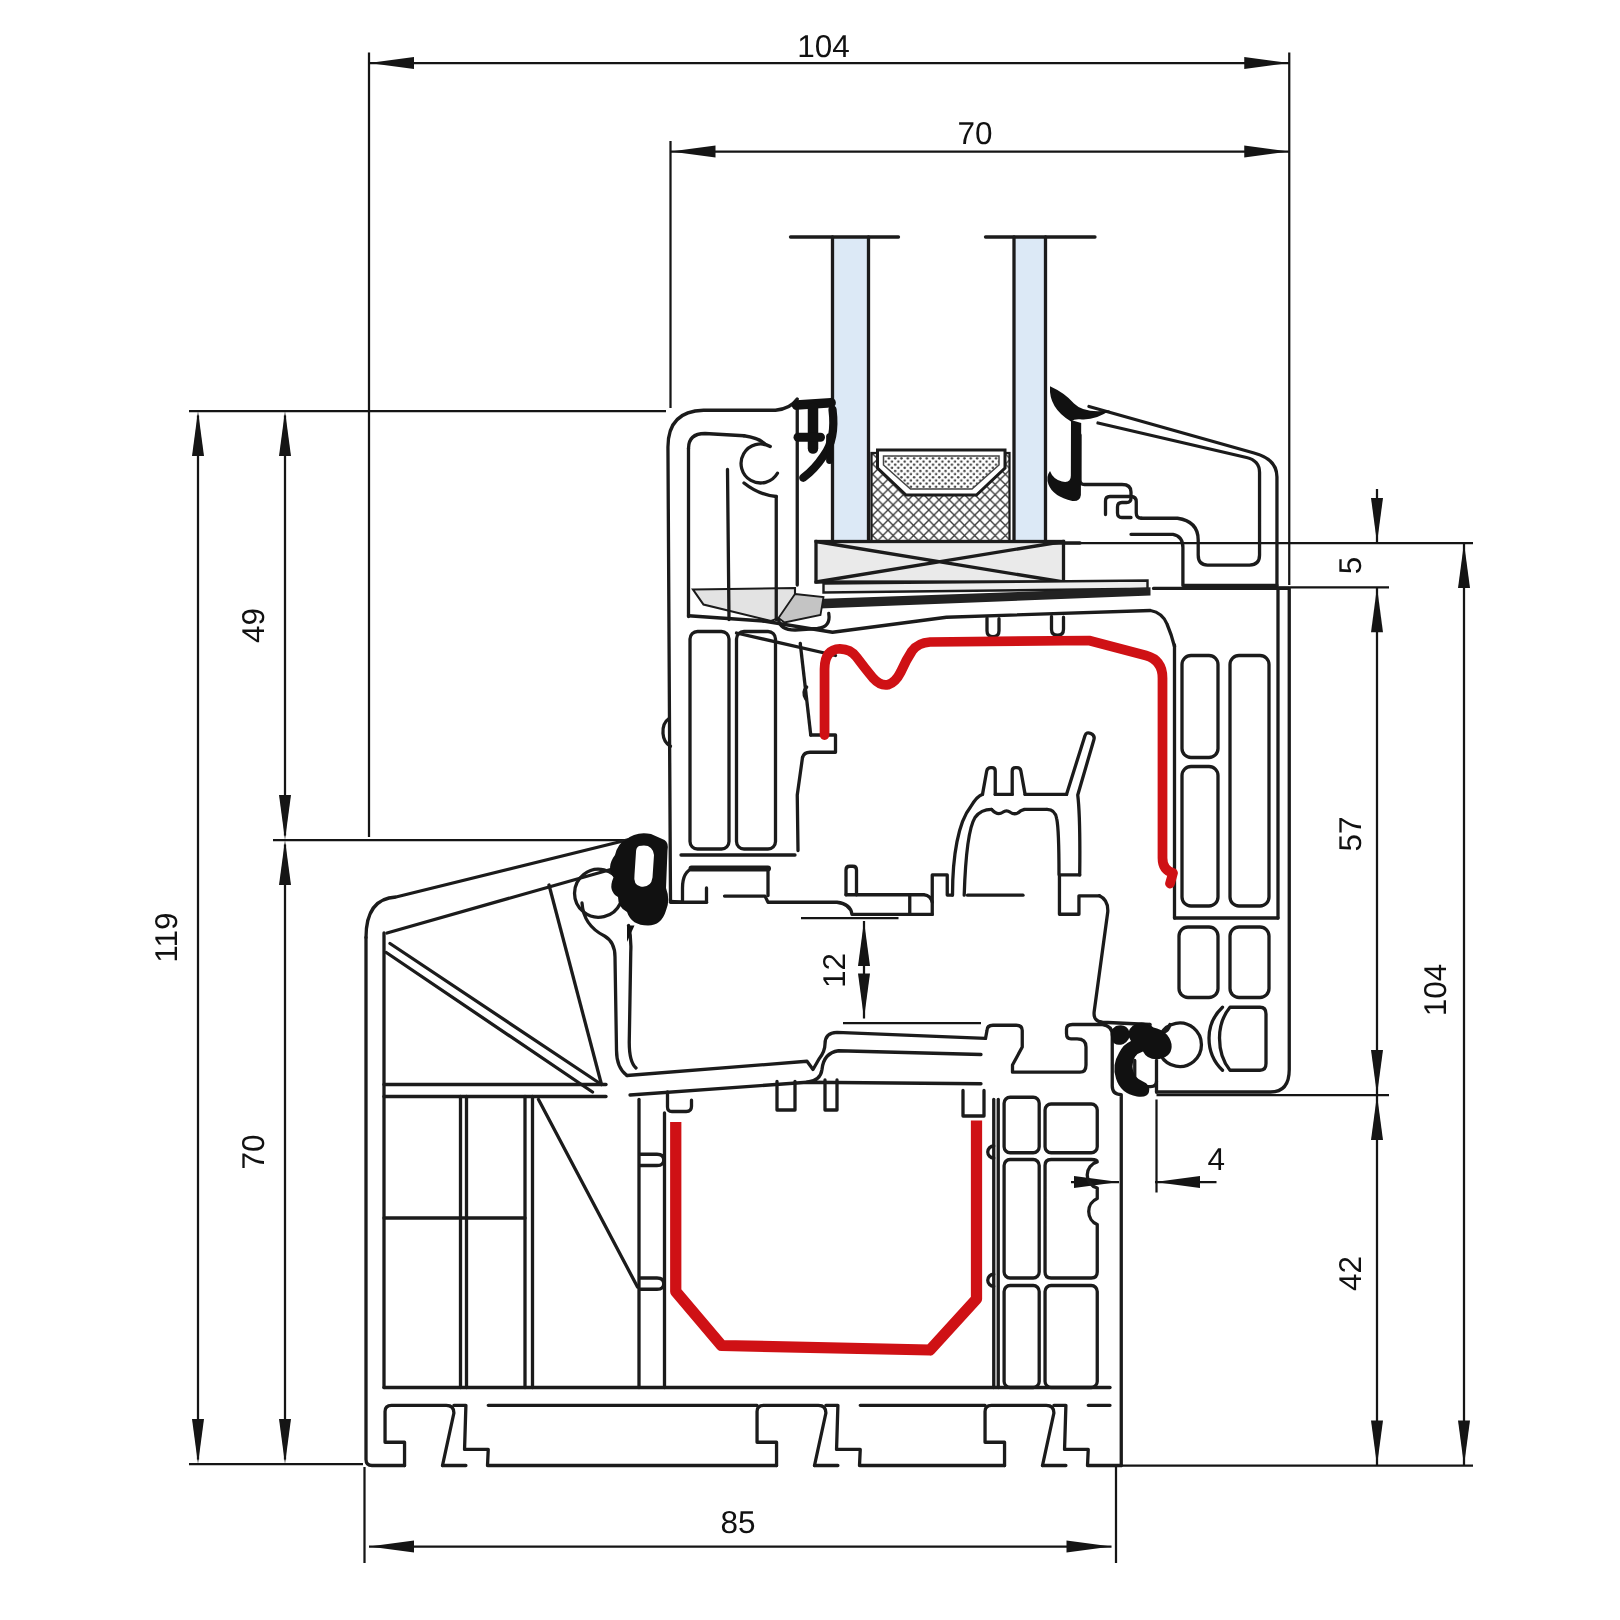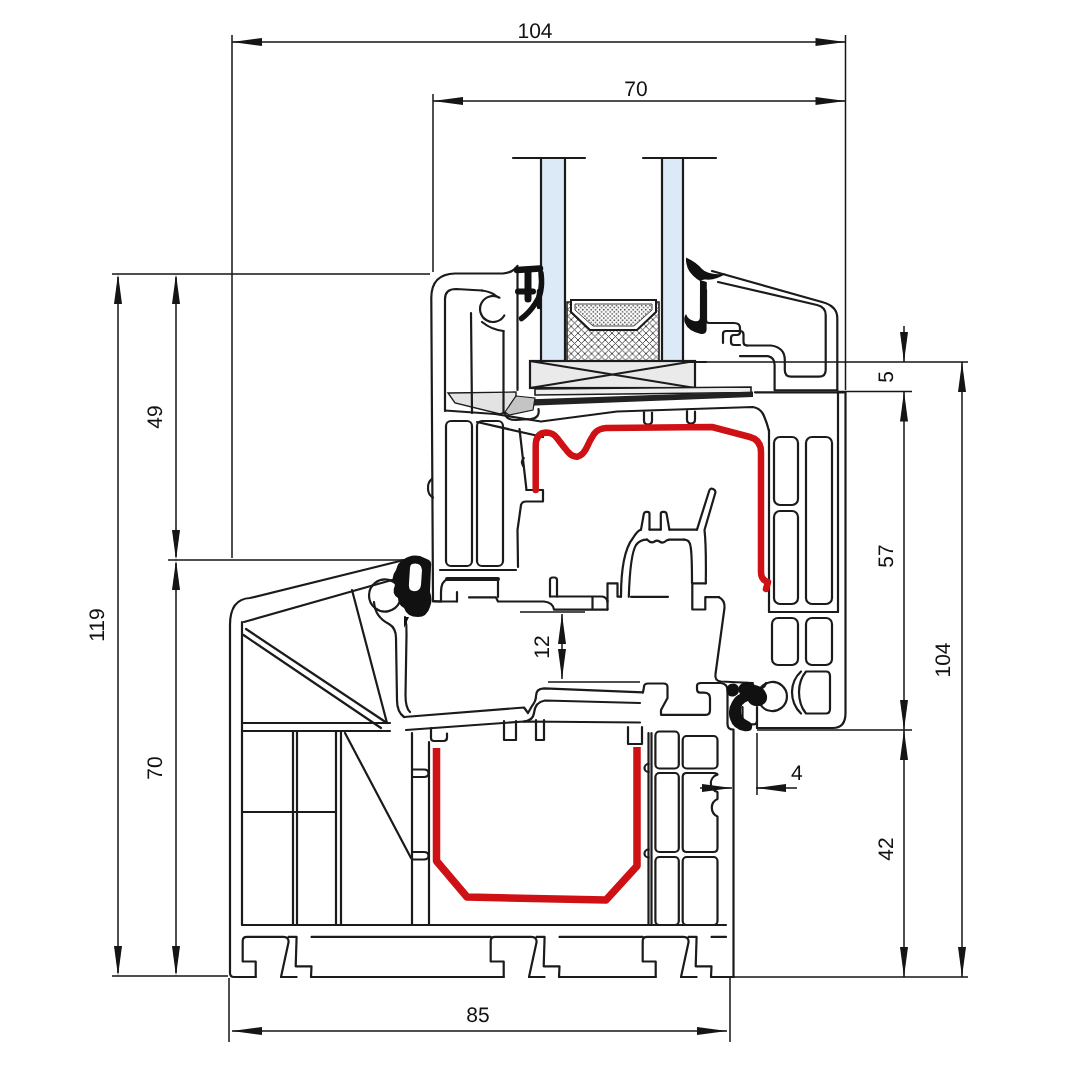--- a/index.html
+++ b/index.html
@@ -1,16 +1,16 @@
 <!DOCTYPE html>
 <html><head>
 <meta charset="utf-8">
 <style>
 html,body{margin:0;padding:0;background:#ffffff;}
-#wrap{width:968px;height:1080px;background:#a21caf;position:relative;overflow:hidden;}
+#wrap{width:968px;height:1080px;background:#a21caf;position:relative;overflow:hidden;margin-left:14px;}
 svg{display:block;}
 text{font-family:"Liberation Sans", sans-serif;fill:#111;text-rendering:geometricPrecision;}
 .d{stroke:#151515;stroke-width:1.5;fill:none;}
 .p{stroke:#1b1b1b;stroke-width:2.2;fill:none;stroke-linejoin:round;stroke-linecap:round;}
 .ar{fill:#151515;stroke:none;}
 .t{font-size:21px;}
 </style>
 </head>
 <body>
 <div id="wrap">

